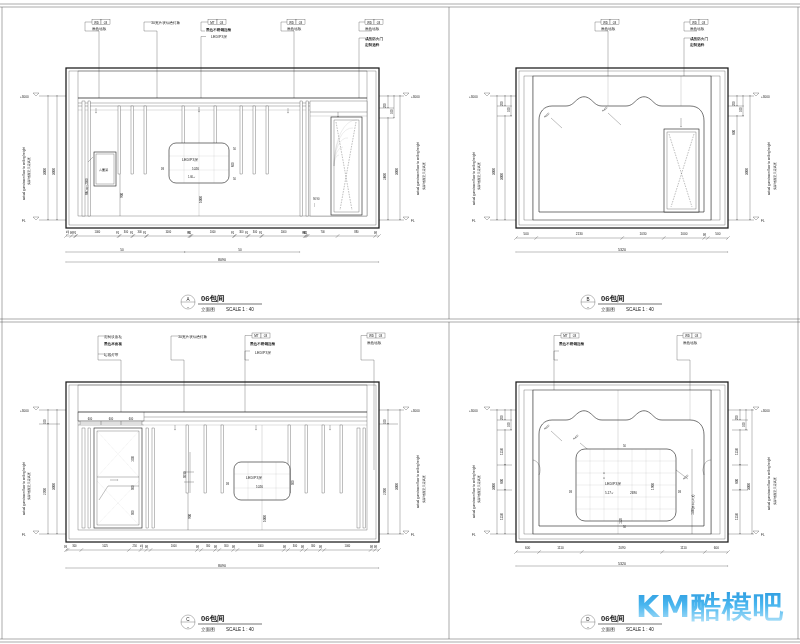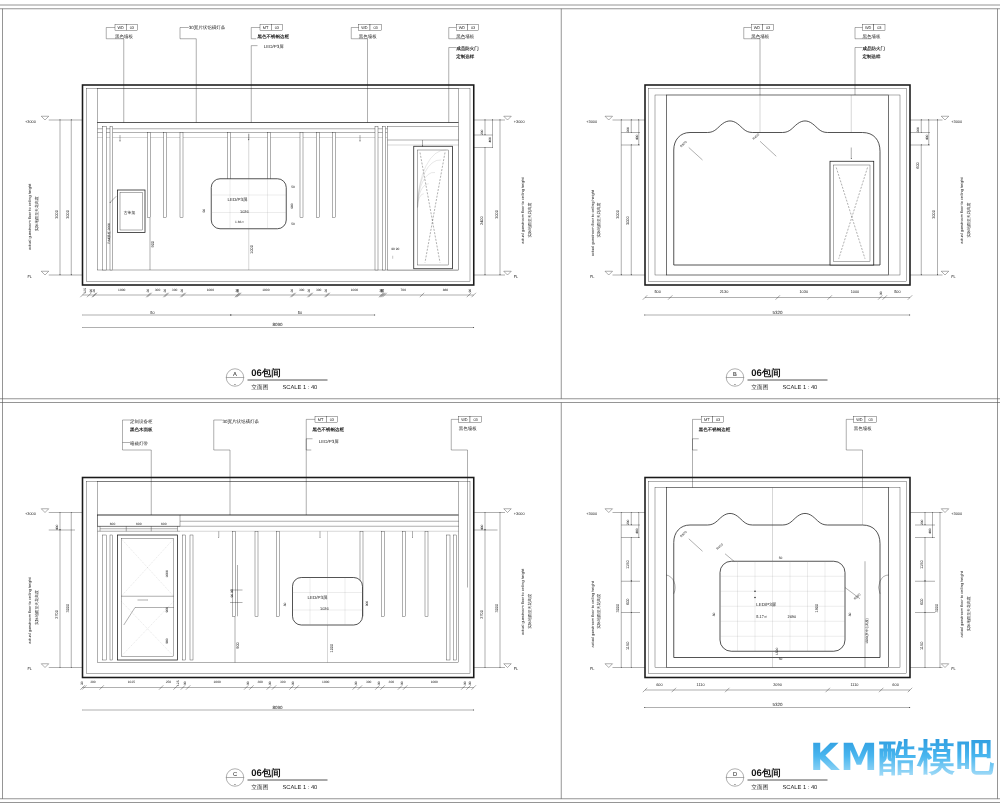--- a/index.html
+++ b/index.html
@@ -29,21 +29,21 @@
   .thick { stroke-width: 1.25; }
   .hair { stroke-width: 0.14; stroke: #777; }
   .dash { stroke-dasharray: 1.6 1.1; }
   .dashfine { stroke-dasharray: 0.9 0.9; }
   .white { fill: #ffffff; }
   .nofill { fill: none; }
   .grid { stroke: #8d8d8d; stroke-width: 0.14; fill: none; }
   .divider { stroke: #555; stroke-width: 0.5; }
   #watermark {
     position: absolute;
-    right: 4px; bottom: 22px;
+    right: 16px; bottom: 22px;
     text-align: left;
     pointer-events: none;
     user-select: none;
   }
   #wm-main {
     font-family: "DejaVu Sans", sans-serif;
     font-size: 30px; font-weight: bold;
     letter-spacing: 1px;
     background: linear-gradient(180deg,#2f9de0 0%, #49b6ef 45%, #a9def8 100%);
     -webkit-background-clip: text;

